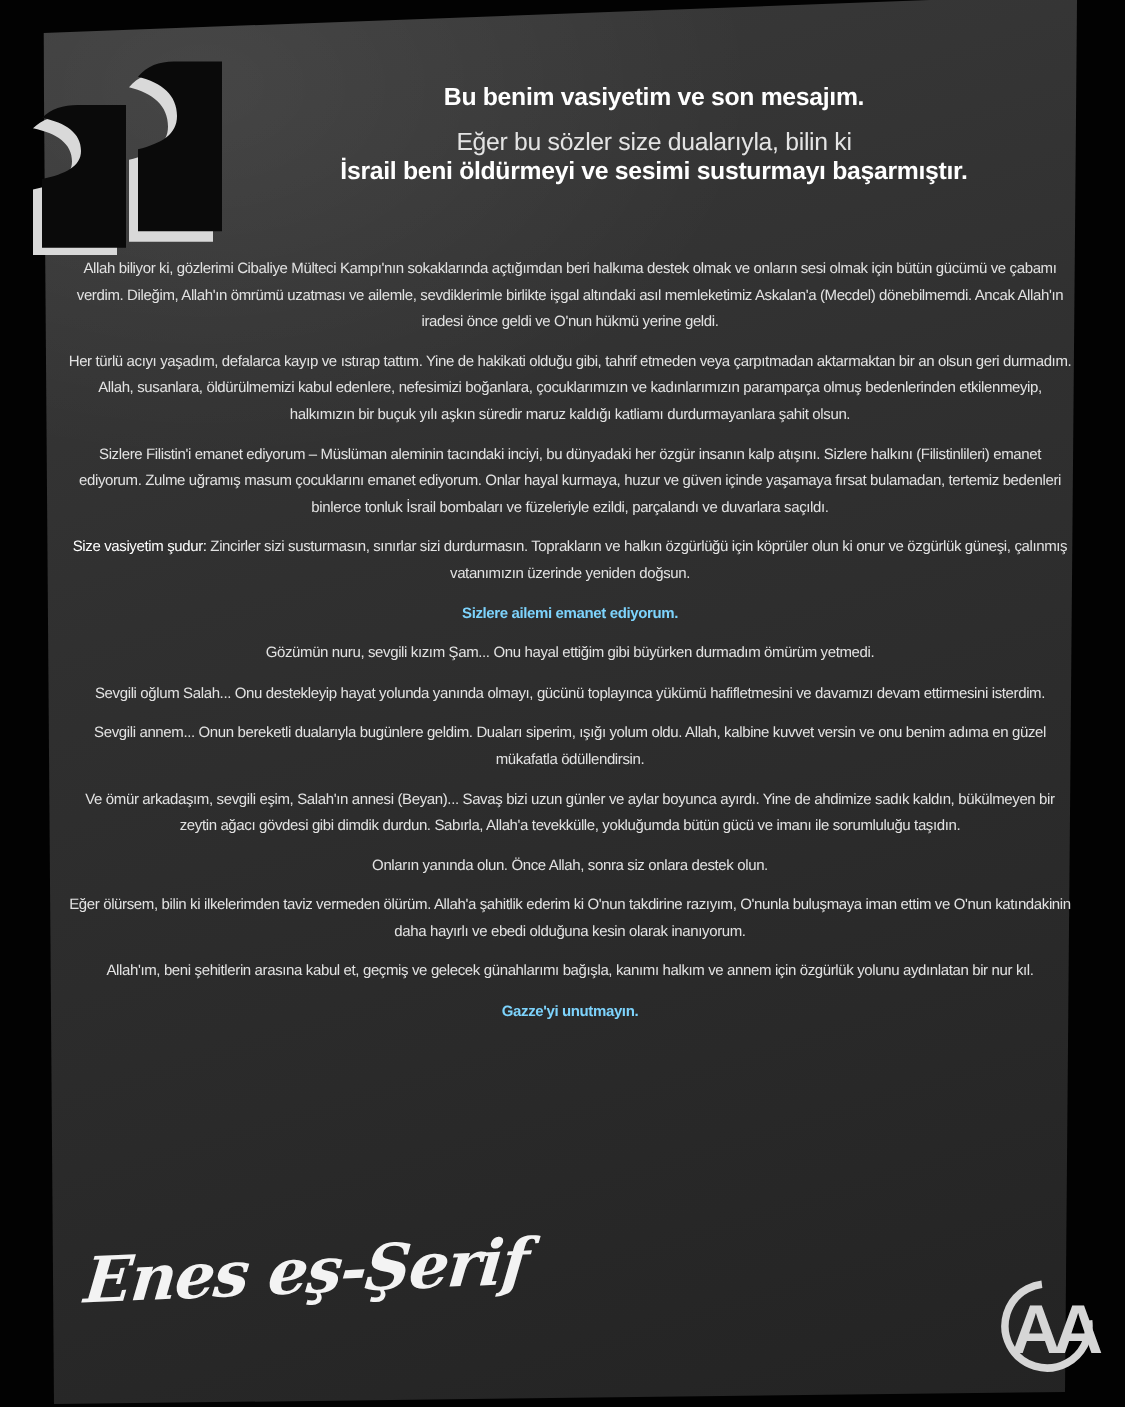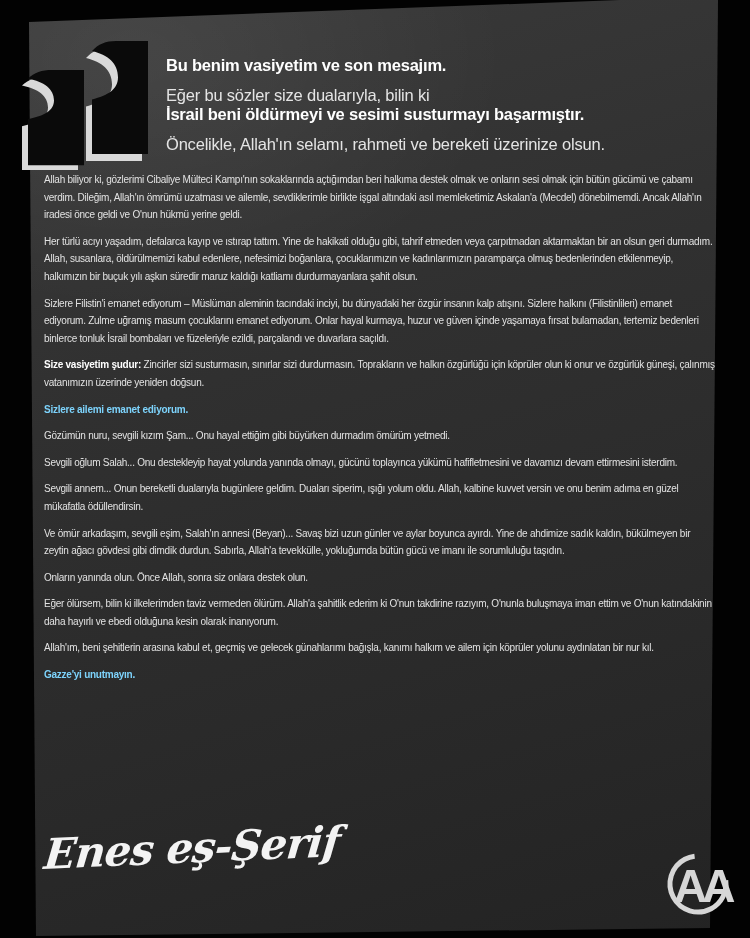--- a/index.html
+++ b/index.html
@@ -1,19 +1,20 @@
 <!DOCTYPE html>
 <html lang="tr"><head>
 <meta charset="utf-8">
 <style>
   html,body{margin:0;padding:0;background:#000;}
   #canvas{
     position:relative;width:750px;height:938px;overflow:hidden;
     background:#020202;
     font-family:"Liberation Sans",sans-serif;
+    text-align:center;
   }
   
   #paper{
     position:absolute;left:0;top:0;width:750px;height:938px;
     clip-path:polygon(29px 22px,620px 0px,718px 0px,710px 928px,36px 936px);
     background:linear-gradient(163deg,#3a3a3a 0%,#303030 38%,#2a2a2a 68%,#232323 100%);
   }
   #paper::after{ 
     content:"";position:absolute;inset:0;
     background:radial-gradient(ellipse 620px 420px at 18% 6%,rgba(255,255,255,0.07),rgba(0,0,0,0) 60%);
@@ -23,21 +24,21 @@
   
   #header{position:absolute;left:166px;top:56px;width:540px;color:#e4e4e4;
           font-size:16.5px;line-height:19px;letter-spacing:-0.2px;}
   #header .h-bold{font-weight:700;color:#ffffff;}
   #header .gap{height:11px;}
   
   #body-text{position:absolute;left:44px;top:171px;width:672px;color:#e2e2e2;
              font-size:10px;line-height:17.6px;letter-spacing:-0.25px;}
   #body-text p{margin:0 0 9px 0;}
   #body-text .bold{font-weight:700;color:#7dd3fc;}
-  #body-text b{font-weight:700;color:#ffffff;}
+  #body-text b{font-weight:400;color:#ffffff;}
   
   #signature{
     position:absolute;left:42px;top:830px;width:320px;
     font-family:"DejaVu Serif",serif;font-style:italic;font-weight:700;
     font-size:42px;color:#f3f3f3;letter-spacing:-1px;
     transform:rotate(-2.5deg) skewX(-8deg);transform-origin:left bottom;
     white-space:nowrap;
   }
   
   #aa-logo{position:absolute;left:650px;top:838px;width:100px;height:100px;}
@@ -68,36 +69,35 @@
       <use href="#qmark" transform="translate(78,1) scale(1,1.01)"></use>
     </g>
   </svg>
 
   <div id="header">
     <div class="h-bold">Bu benim vasiyetim ve son mesajım.</div>
     <div class="gap"></div>
     <div>Eğer bu sözler size dualarıyla, bilin ki</div>
     <div class="h-bold">İsrail beni öldürmeyi ve sesimi susturmayı başarmıştır.</div>
     <div class="gap"></div>
-    <div>Öncelikle, Allah'ın selamı, rahmeti ve bereketi üzerinize olsun.</div>
   </div>
 
   <div id="body-text">
     <p>Allah biliyor ki, gözlerimi Cibaliye Mülteci Kampı'nın sokaklarında açtığımdan beri halkıma destek olmak ve onların sesi olmak için bütün gücümü ve çabamı verdim. Dileğim, Allah'ın ömrümü uzatması ve ailemle, sevdiklerimle birlikte işgal altındaki asıl memleketimiz Askalan'a (Mecdel) dönebilmemdi. Ancak Allah'ın iradesi önce geldi ve O'nun hükmü yerine geldi.</p>
     <p>Her türlü acıyı yaşadım, defalarca kayıp ve ıstırap tattım. Yine de hakikati olduğu gibi, tahrif etmeden veya çarpıtmadan aktarmaktan bir an olsun geri durmadım. Allah, susanlara, öldürülmemizi kabul edenlere, nefesimizi boğanlara, çocuklarımızın ve kadınlarımızın paramparça olmuş bedenlerinden etkilenmeyip, halkımızın bir buçuk yılı aşkın süredir maruz kaldığı katliamı durdurmayanlara şahit olsun.</p>
     <p>Sizlere Filistin'i emanet ediyorum – Müslüman aleminin tacındaki inciyi, bu dünyadaki her özgür insanın kalp atışını. Sizlere halkını (Filistinlileri) emanet ediyorum. Zulme uğramış masum çocuklarını emanet ediyorum. Onlar hayal kurmaya, huzur ve güven içinde yaşamaya fırsat bulamadan, tertemiz bedenleri binlerce tonluk İsrail bombaları ve füzeleriyle ezildi, parçalandı ve duvarlara saçıldı.</p>
     <p><b>Size vasiyetim şudur:</b><span> Zincirler sizi susturmasın, sınırlar sizi durdurmasın. Toprakların ve halkın özgürlüğü için köprüler olun ki onur ve özgürlük güneşi, çalınmış vatanımızın üzerinde yeniden doğsun.</span></p>
     <p class="bold">Sizlere ailemi emanet ediyorum.</p>
     <p>Gözümün nuru, sevgili kızım Şam... Onu hayal ettiğim gibi büyürken durmadım ömürüm yetmedi.</p>
     <p>Sevgili oğlum Salah... Onu destekleyip hayat yolunda yanında olmayı, gücünü toplayınca yükümü hafifletmesini ve davamızı devam ettirmesini isterdim.</p>
     <p>Sevgili annem... Onun bereketli dualarıyla bugünlere geldim. Duaları siperim, ışığı yolum oldu. Allah, kalbine kuvvet versin ve onu benim adıma en güzel mükafatla ödüllendirsin.</p>
     <p>Ve ömür arkadaşım, sevgili eşim, Salah'ın annesi (Beyan)... Savaş bizi uzun günler ve aylar boyunca ayırdı. Yine de ahdimize sadık kaldın, bükülmeyen bir zeytin ağacı gövdesi gibi dimdik durdun. Sabırla, Allah'a tevekkülle, yokluğumda bütün gücü ve imanı ile sorumluluğu taşıdın.</p>
     <p>Onların yanında olun. Önce Allah, sonra siz onlara destek olun.</p>
     <p>Eğer ölürsem, bilin ki ilkelerimden taviz vermeden ölürüm. Allah'a şahitlik ederim ki O'nun takdirine razıyım, O'nunla buluşmaya iman ettim ve O'nun katındakinin daha hayırlı ve ebedi olduğuna kesin olarak inanıyorum.</p>
-    <p>Allah'ım, beni şehitlerin arasına kabul et, geçmiş ve gelecek günahlarımı bağışla, kanımı halkım ve ailem için köprüler yolunu aydınlatan bir nur kıl.</p>
+    <p>Allah'ım, beni şehitlerin arasına kabul et, geçmiş ve gelecek günahlarımı bağışla, kanımı halkım ve annem için özgürlük yolunu aydınlatan bir nur kıl.</p>
     <p class="bold">
       <span>Gazze'yi unutmayın.</span><br>
     </p>
   </div>
 
   <div id="signature">Enes eş-Şerif</div>
 
   <svg id="aa-logo" viewBox="0 0 100 100" aria-hidden="true">
     <circle cx="48" cy="46" r="28" fill="none" stroke="#d6d6d6" stroke-width="5" stroke-dasharray="132 44" stroke-dashoffset="-10" transform="rotate(-28 48 46)"></circle>
     <text x="24" y="64">AA</text>

